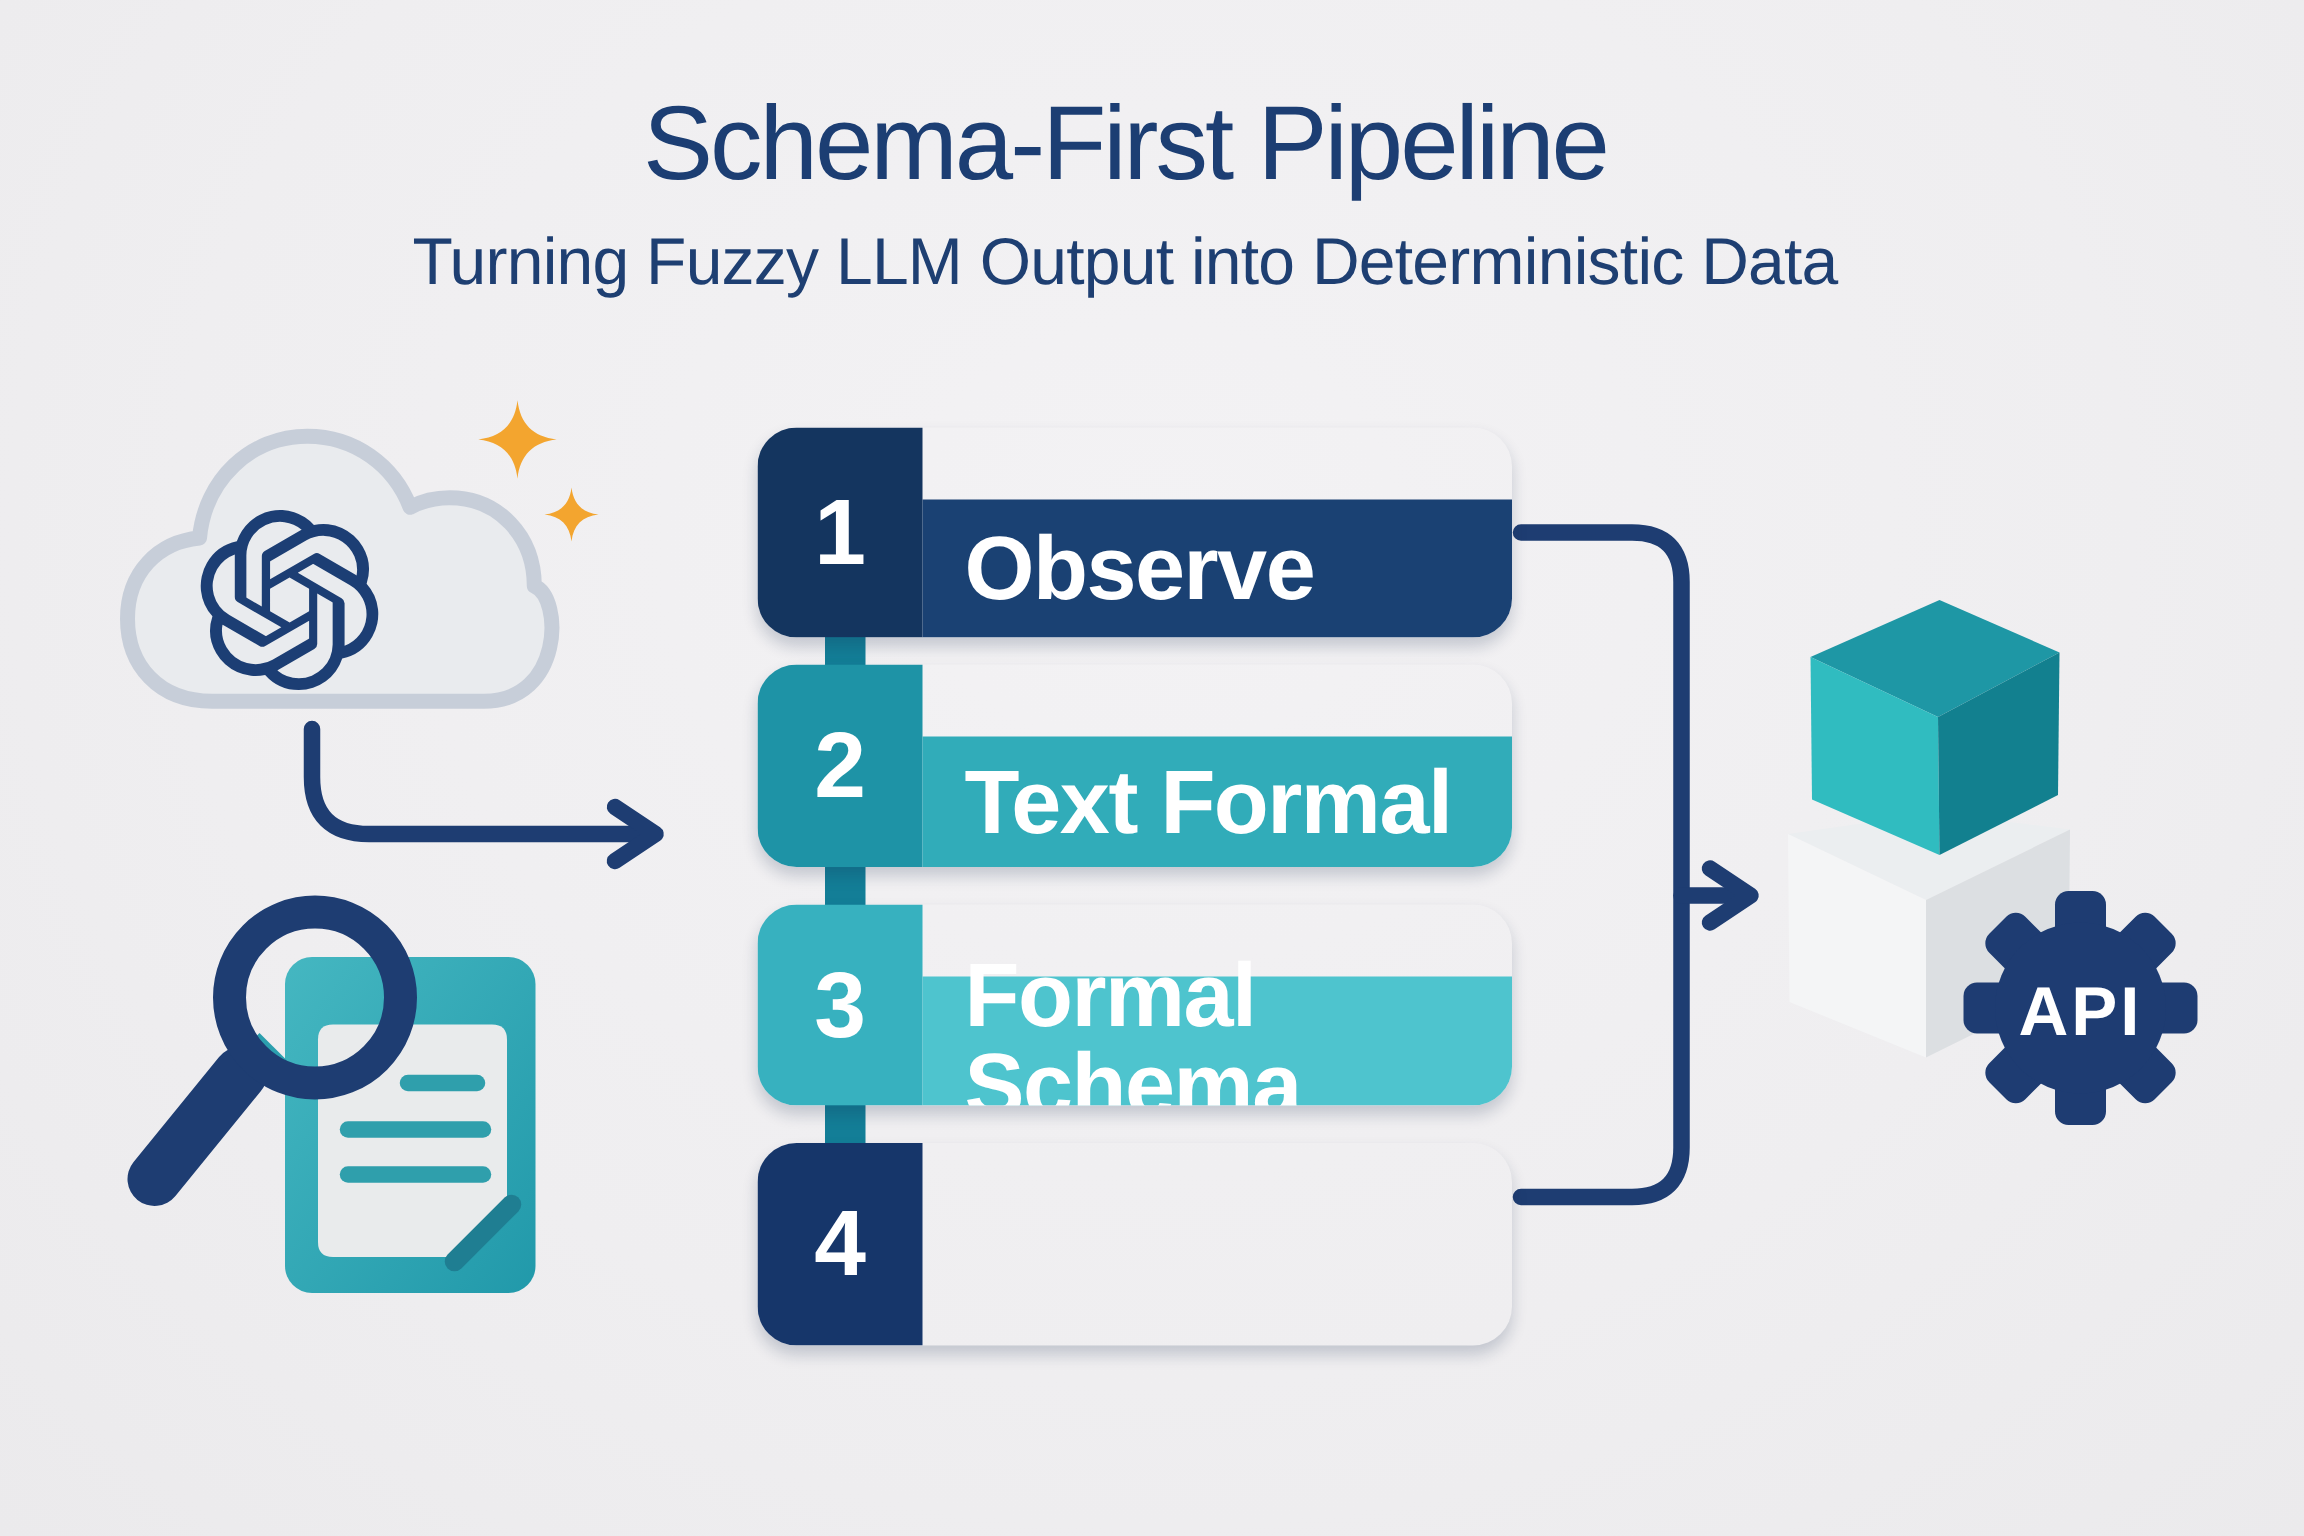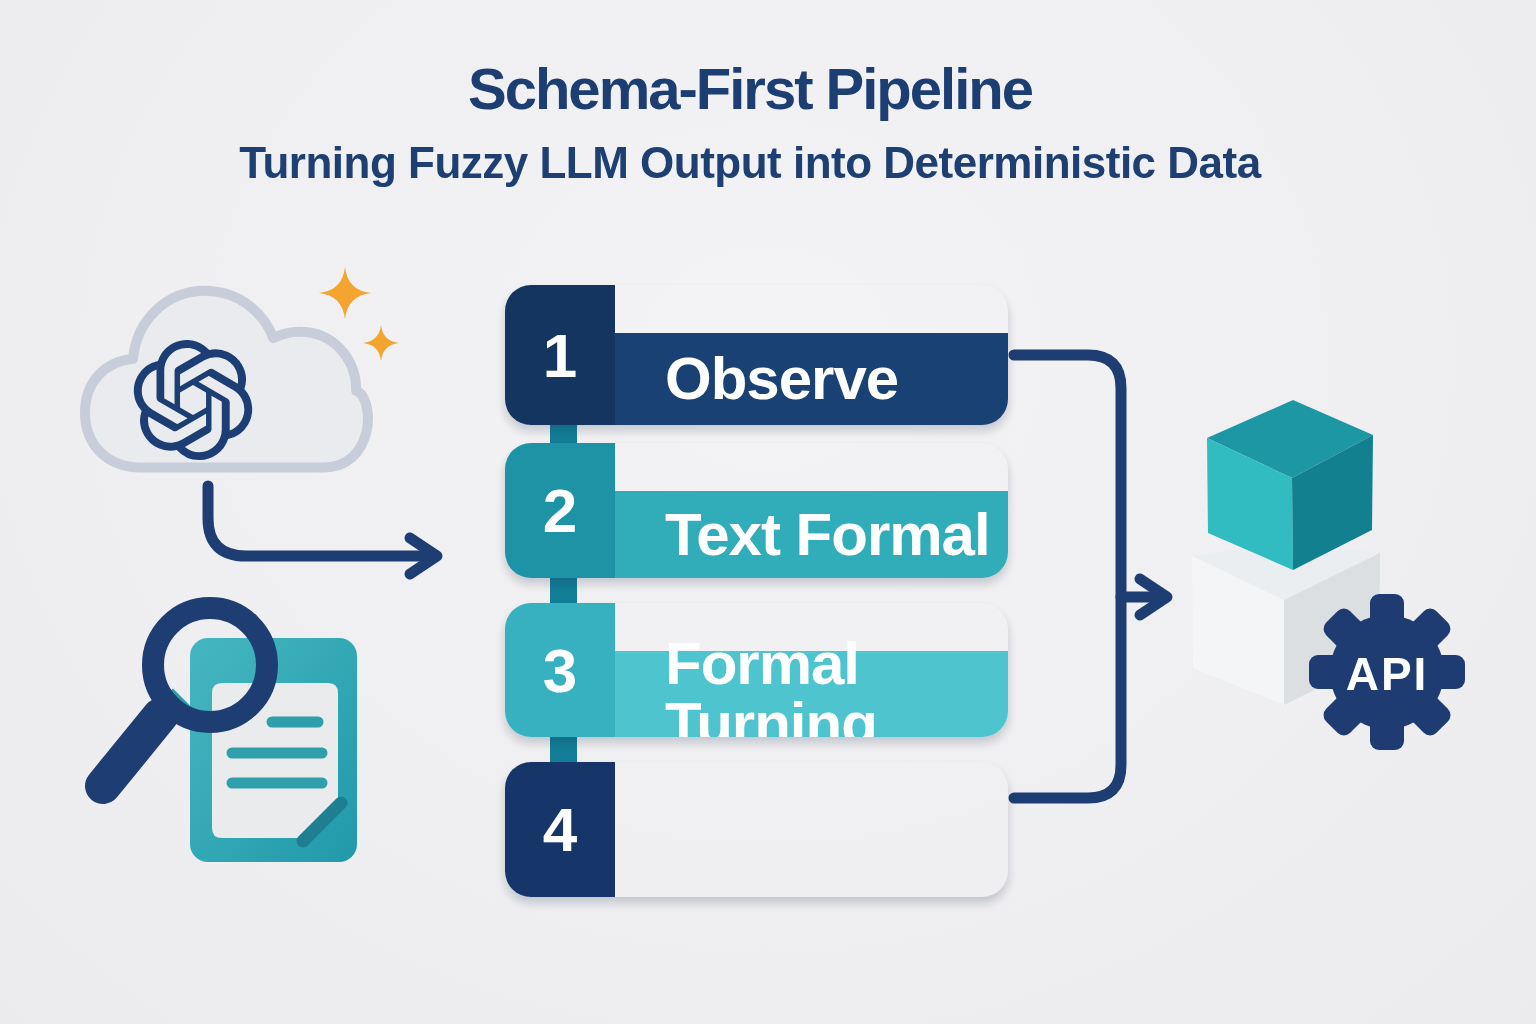--- a/index.html
+++ b/index.html
@@ -4,30 +4,30 @@
 <style>
   html,body{margin:0;padding:0;}
   body{font-family:"Liberation Sans", sans-serif; background:#d8d8da;}
   .canvas{
     position:relative; width:1536px; height:1024px; overflow:hidden;
     background:#f0eff1;
     background-image:radial-gradient(ellipse at 50% 35%, #f3f2f4 0%, #efeef0 60%, #ebeaec 100%);
   }
   
   .header{position:absolute; left:0; top:60px; width:1500px; text-align:center; color:#1c3e73;}
-  .title{font-size:58px; font-weight:700; letter-spacing:-2px; line-height:1; margin:0;}
-  .subtitle{font-size:44px; font-weight:700; letter-spacing:-0.5px; margin-top:20px; color:#1e3f72;}
+  .title{font-size:70px; font-weight:400; letter-spacing:-2px; line-height:1; margin:0;}
+  .subtitle{font-size:44px; font-weight:400; letter-spacing:-0.5px; margin-top:20px; color:#1e3f72;}
   
   .pipeline{position:absolute; left:505px; top:285px; width:503px; height:615px;}
   .spine{position:absolute; left:45px; top:60px; width:27px; height:490px; background:#137e97; z-index:0;}
   .step{position:absolute; left:0; width:503px; display:flex; border-radius:26px; overflow:hidden;
         z-index:1; box-shadow:0 6px 10px rgba(18,40,75,0.20);}
   .step .num{width:110px; flex:0 0 110px; display:flex; align-items:center; justify-content:center;
         color:#ffffff; font-size:62px; font-weight:700;}
-  .step .label{flex:1; display:flex; align-items:center; padding-left:50px; color:#ffffff;
+  .step .label{flex:1; display:flex; align-items:center; padding-left:28px; color:#ffffff;
         font-size:60px; font-weight:700; line-height:1.0; white-space:pre-line; letter-spacing:-1px;margin-top:48px;}
   .step.navy  .num{background:#14355f;}
   .step.navy  .label{background:#1a4173;}
   .step.navy2 .num{background:#16366a;}
   .step.navy2 .label{background:#1b4072;}
   .step.teal  .num{background:#1e93a6;}
   .step.teal  .label{background:#31acb9;}
   .step.teal-light .num{background:#37b1bf;}
   .step.teal-light .label{background:#4ec4ce;}
   .step1{top:0;    height:140px;}
@@ -134,21 +134,21 @@
     </div>
 
     <div class="step step2 teal">
       <div class="num">2</div>
       <div class="label">Text Formal</div>
     </div>
 
     <div class="step step3 teal-light">
       <div class="num">3</div>
       <div class="label">Formal
-Turning</div>
+Schema</div>
     </div>
 
     <div class="step step4 navy2">
       <div class="num">4</div>
     </div>
   </div>
 
 </div>
 
 </body></html>

